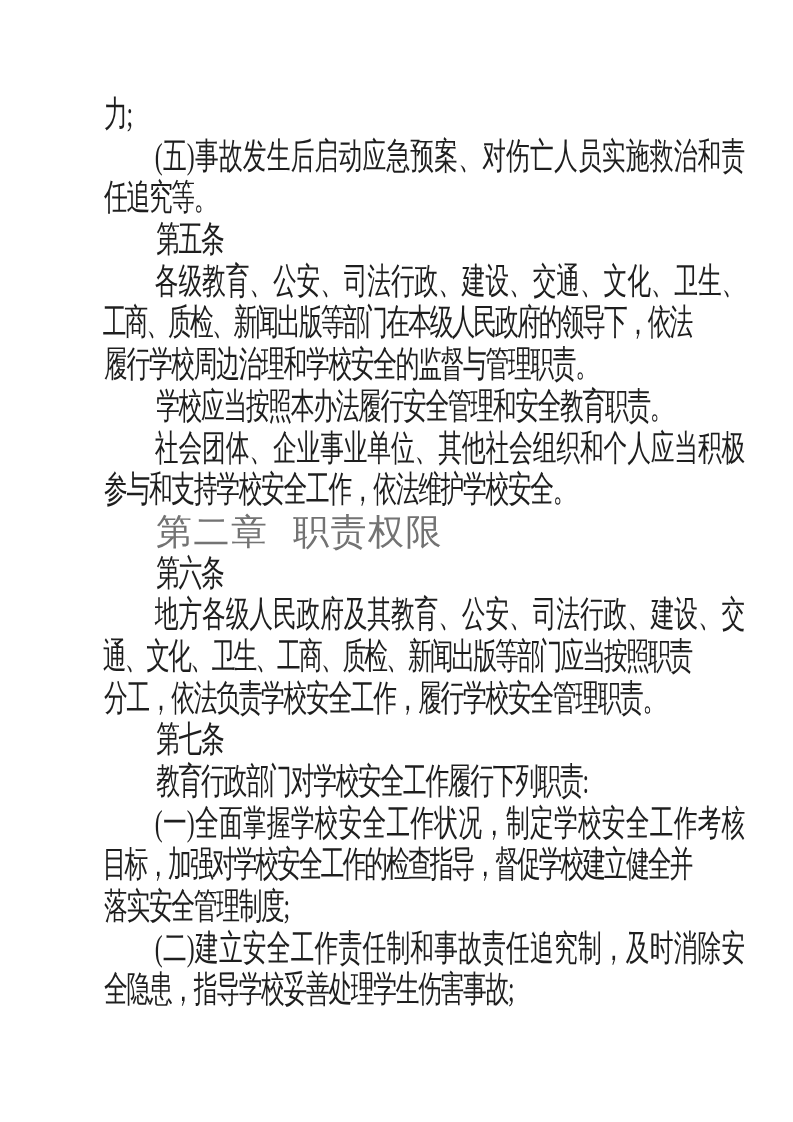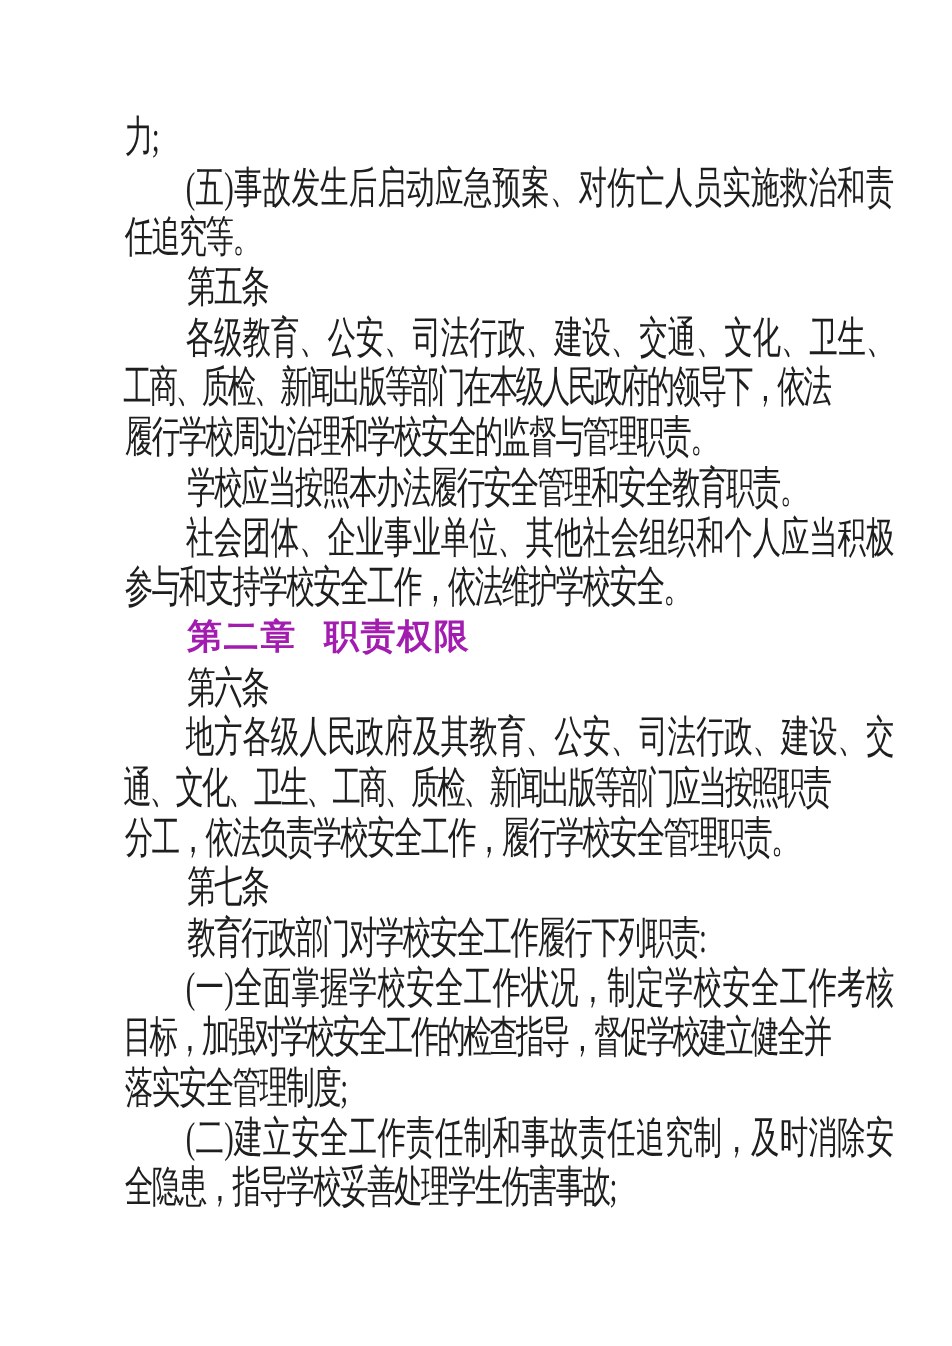--- a/index.html
+++ b/index.html
@@ -43,26 +43,26 @@
     display: inline-block;
     margin: 0 -2px;
   }
 
   .line.indent { padding-left: 79px; }        
 
   .line.article { font-weight: 500; }
 
   .line.chapter {
     font-family: "Liberation Sans", sans-serif;
-    font-weight: bold;
-    font-size: 29px;
+    font-weight: normal;
+    font-size: 36px;
     letter-spacing: 1.5px;
     word-spacing: 13px;
     padding-left: 52px;
-    color: #a21caf;
+    color: #737373;
     width: 588px;
   }
 </style>
 </head>
 <body style="background: rgb(255, 255, 255);">
 
 <div class="doc-body" style="color: rgb(30, 30, 30);">
     <div class="line scaled">力;</div>
     <div class="line scaled indent justify">
       <span>(</span>

